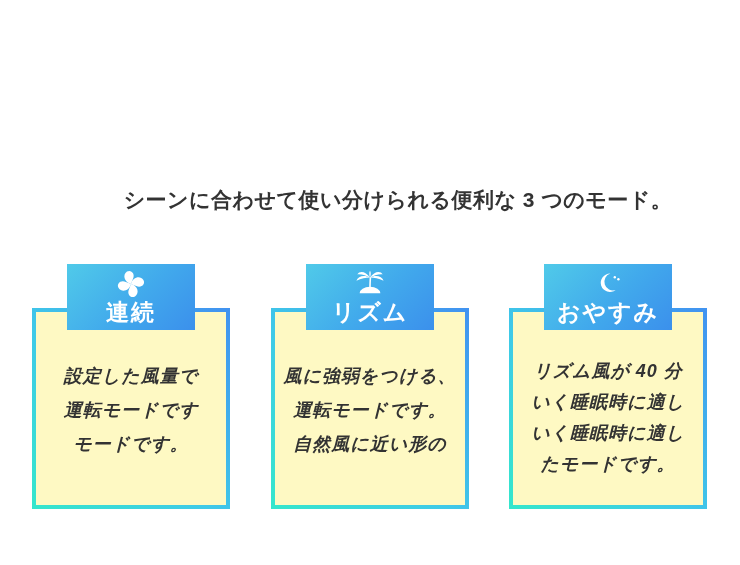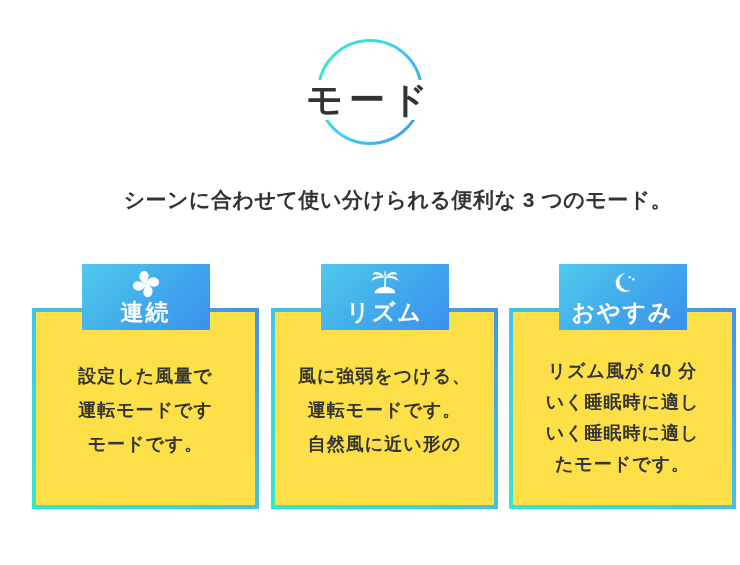--- a/index.html
+++ b/index.html
@@ -60,25 +60,25 @@
     letter-spacing: 0.5px;
     color: #333333;
     white-space: nowrap;
     margin-left: 28px;
   }
 
   
   .card {
     position: absolute;
     top: 308px;
-    width: 227px;
+    width: 198px;
     height: 201px;
     border: 4px solid;
     border-image: linear-gradient(to top right, #35e6cc 0%, #3fc9e8 45%, #4193f0 100%) 1;
-    background: #fde047;
+    background: #fef9c3;
   }
   .card-1 { left: 32px; }
   .card-2 { left: 271px; }
   .card-3 { left: 509px; }
 
   .badge {
     position: absolute;
     top: -48px;
     left: 50%;
     transform: translateX(-50%);
@@ -108,40 +108,27 @@
   .card-body {
     padding-top: 47px;
     text-align: center;
     font-size: 18px;
     font-weight: 600;
     line-height: 34px;
     letter-spacing: 1px;
     color: #333333;
   }
   .card-3 .card-body { padding-top: 44px; line-height: 31px; }
-  .body-line { white-space: nowrap; }
+  .body-line { white-space: nowrap; font-style: italic; }
 </style>
 </head>
 <body>
 
 <div class="page">
 
-  <div class="header">
-    <svg class="circle-svg" viewBox="0 0 110 110">
-      <defs>
-        <linearGradient id="circGrad" x1="0" y1="0.2" x2="1" y2="0.8">
-          <stop offset="0" stop-color="#3de9c6"></stop>
-          <stop offset="0.5" stop-color="#3fd0ec"></stop>
-          <stop offset="1" stop-color="#3e9cf2"></stop>
-        </linearGradient>
-      </defs>
-      <circle cx="55" cy="55" r="51.5" fill="none" stroke="url(#circGrad)" stroke-width="3"></circle>
-    </svg>
-    <h1 class="page-title">モード</h1>
-  </div>
 
   <p class="subtitle">シーンに合わせて使い分けられる便利な 3 つのモード。</p>
 
   <div class="card card-1">
     <div class="badge">
       <svg class="mode-icon" viewBox="0 0 40 40">
         <g fill="#ffffff">
           <path d="M20 20 C 11.5 18, 9 8.5, 15 4.5 C 20 1.5, 25.5 7, 22.5 13.5 C 21.5 16, 20.7 18.2, 20 20 Z"></path>
           <path d="M20 20 C 11.5 18, 9 8.5, 15 4.5 C 20 1.5, 25.5 7, 22.5 13.5 C 21.5 16, 20.7 18.2, 20 20 Z" transform="rotate(90 20 20)"></path>
           <path d="M20 20 C 11.5 18, 9 8.5, 15 4.5 C 20 1.5, 25.5 7, 22.5 13.5 C 21.5 16, 20.7 18.2, 20 20 Z" transform="rotate(180 20 20)"></path>

